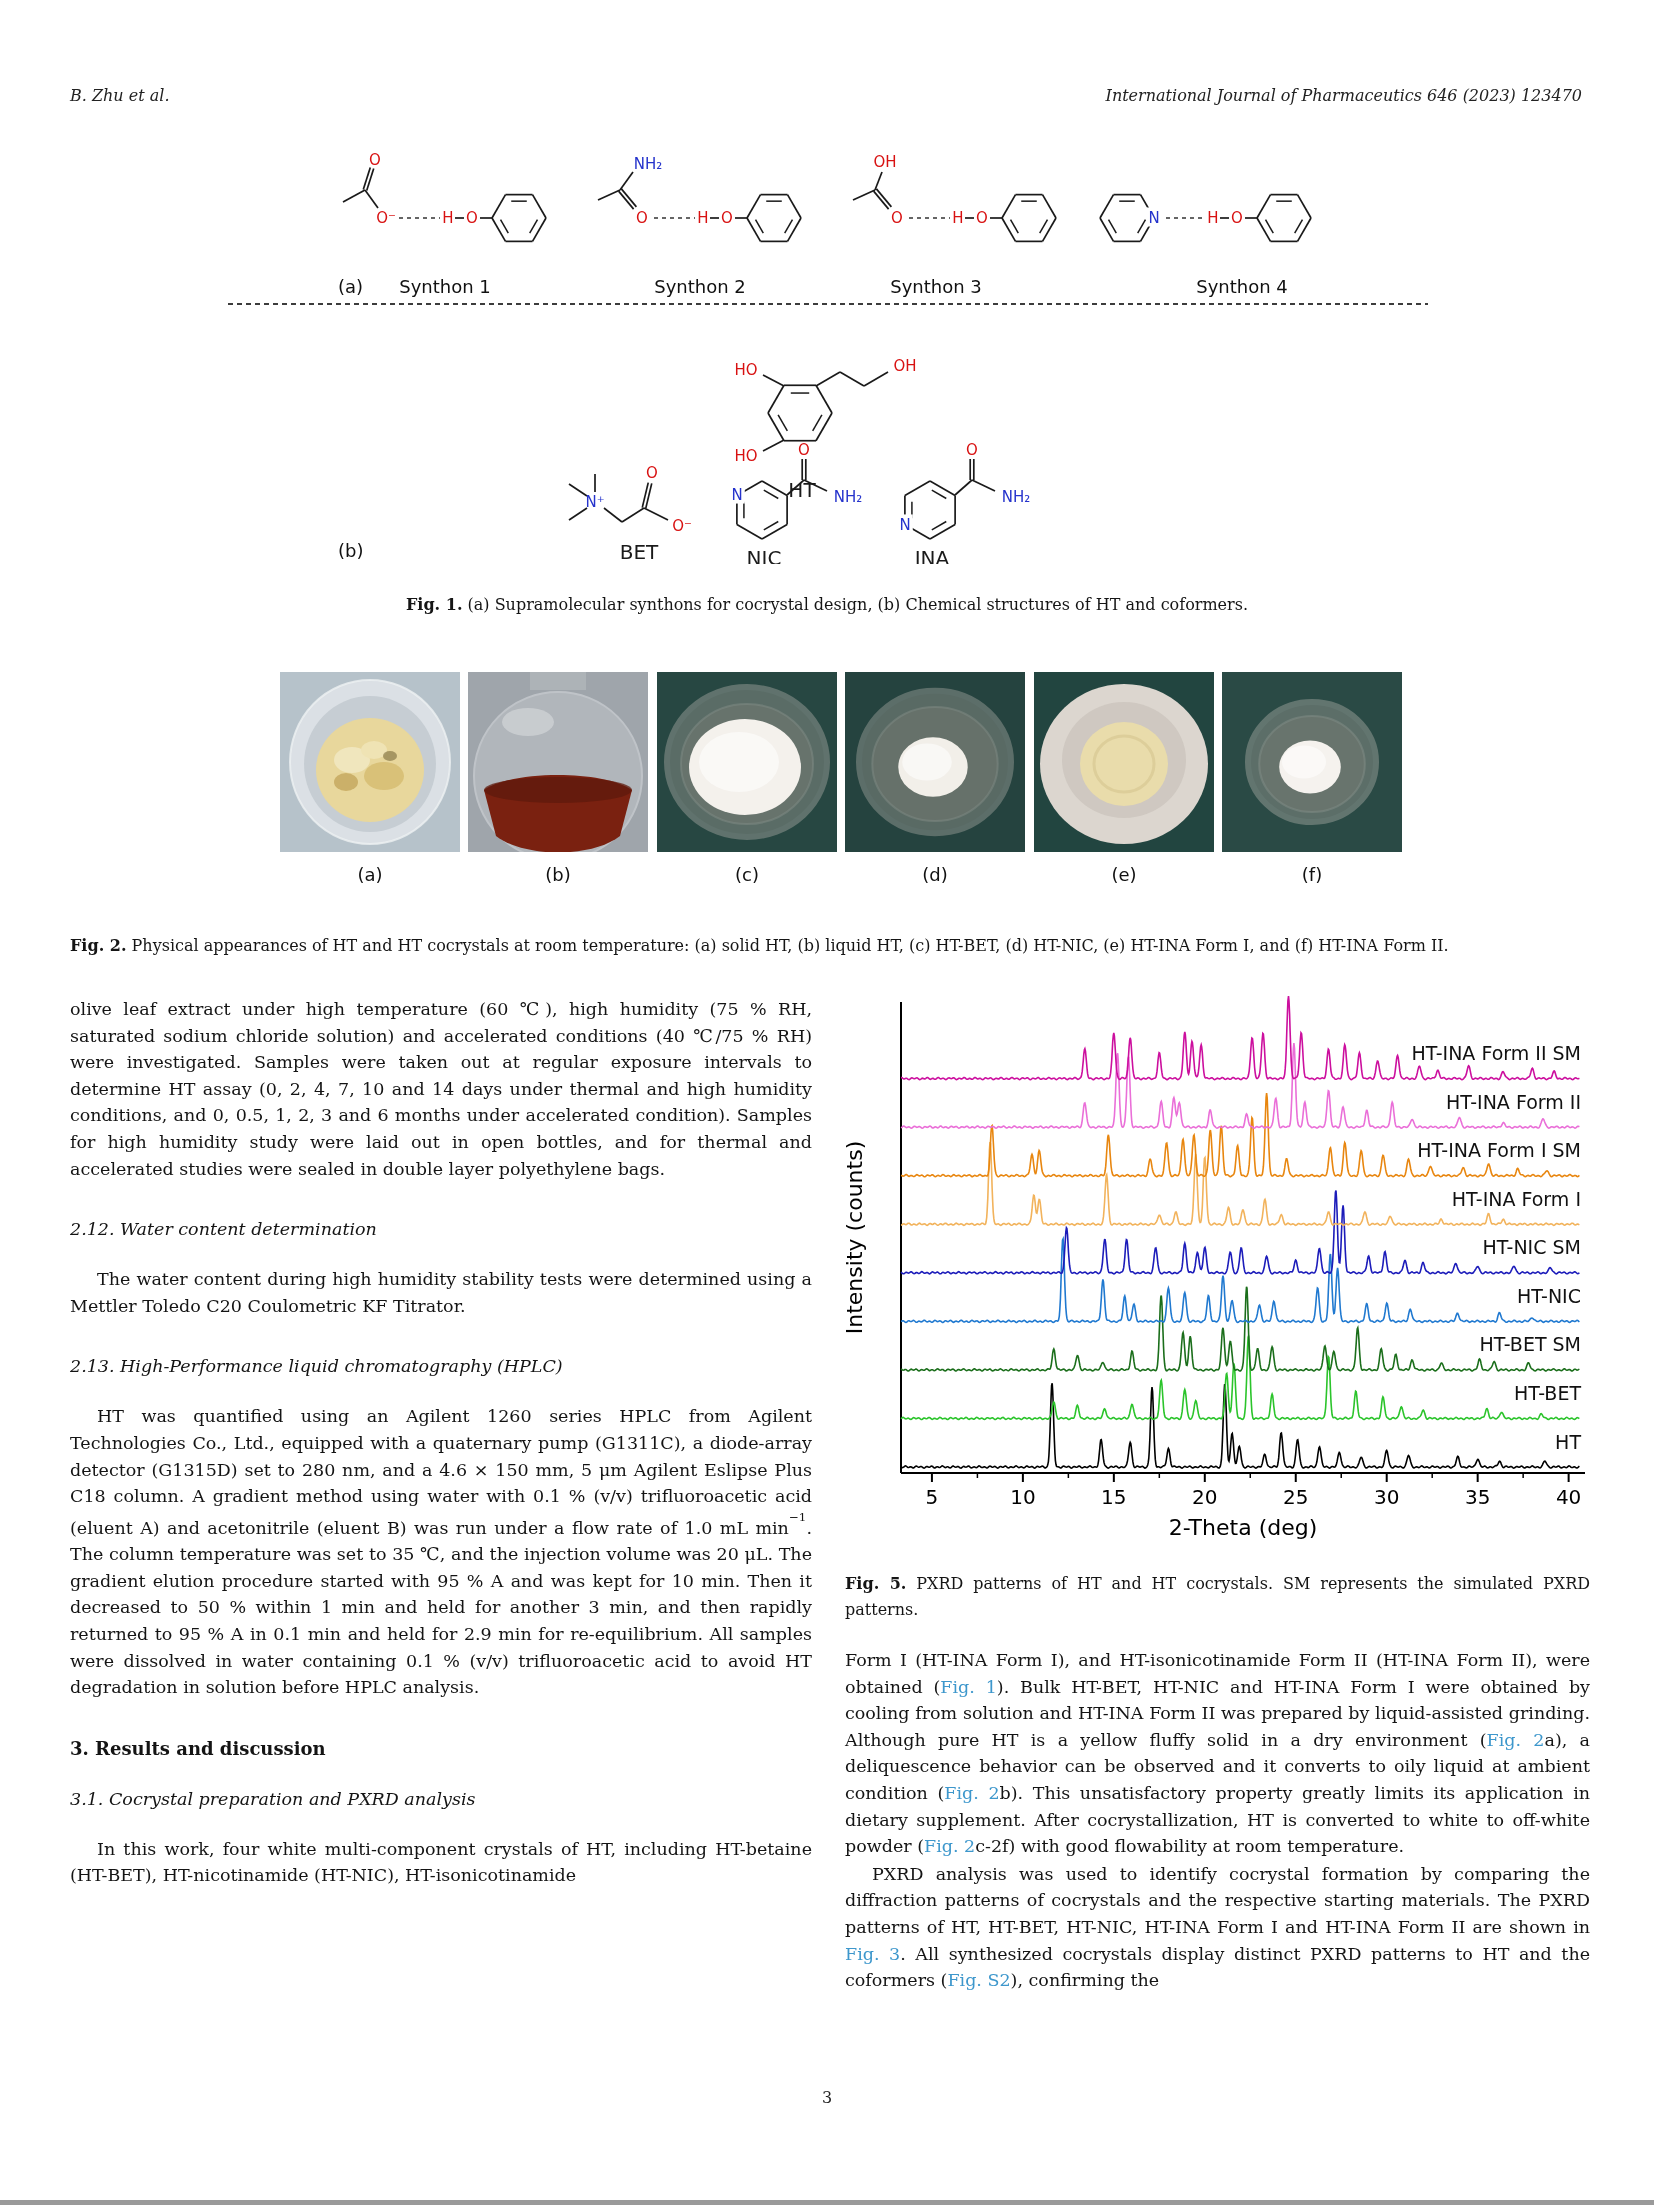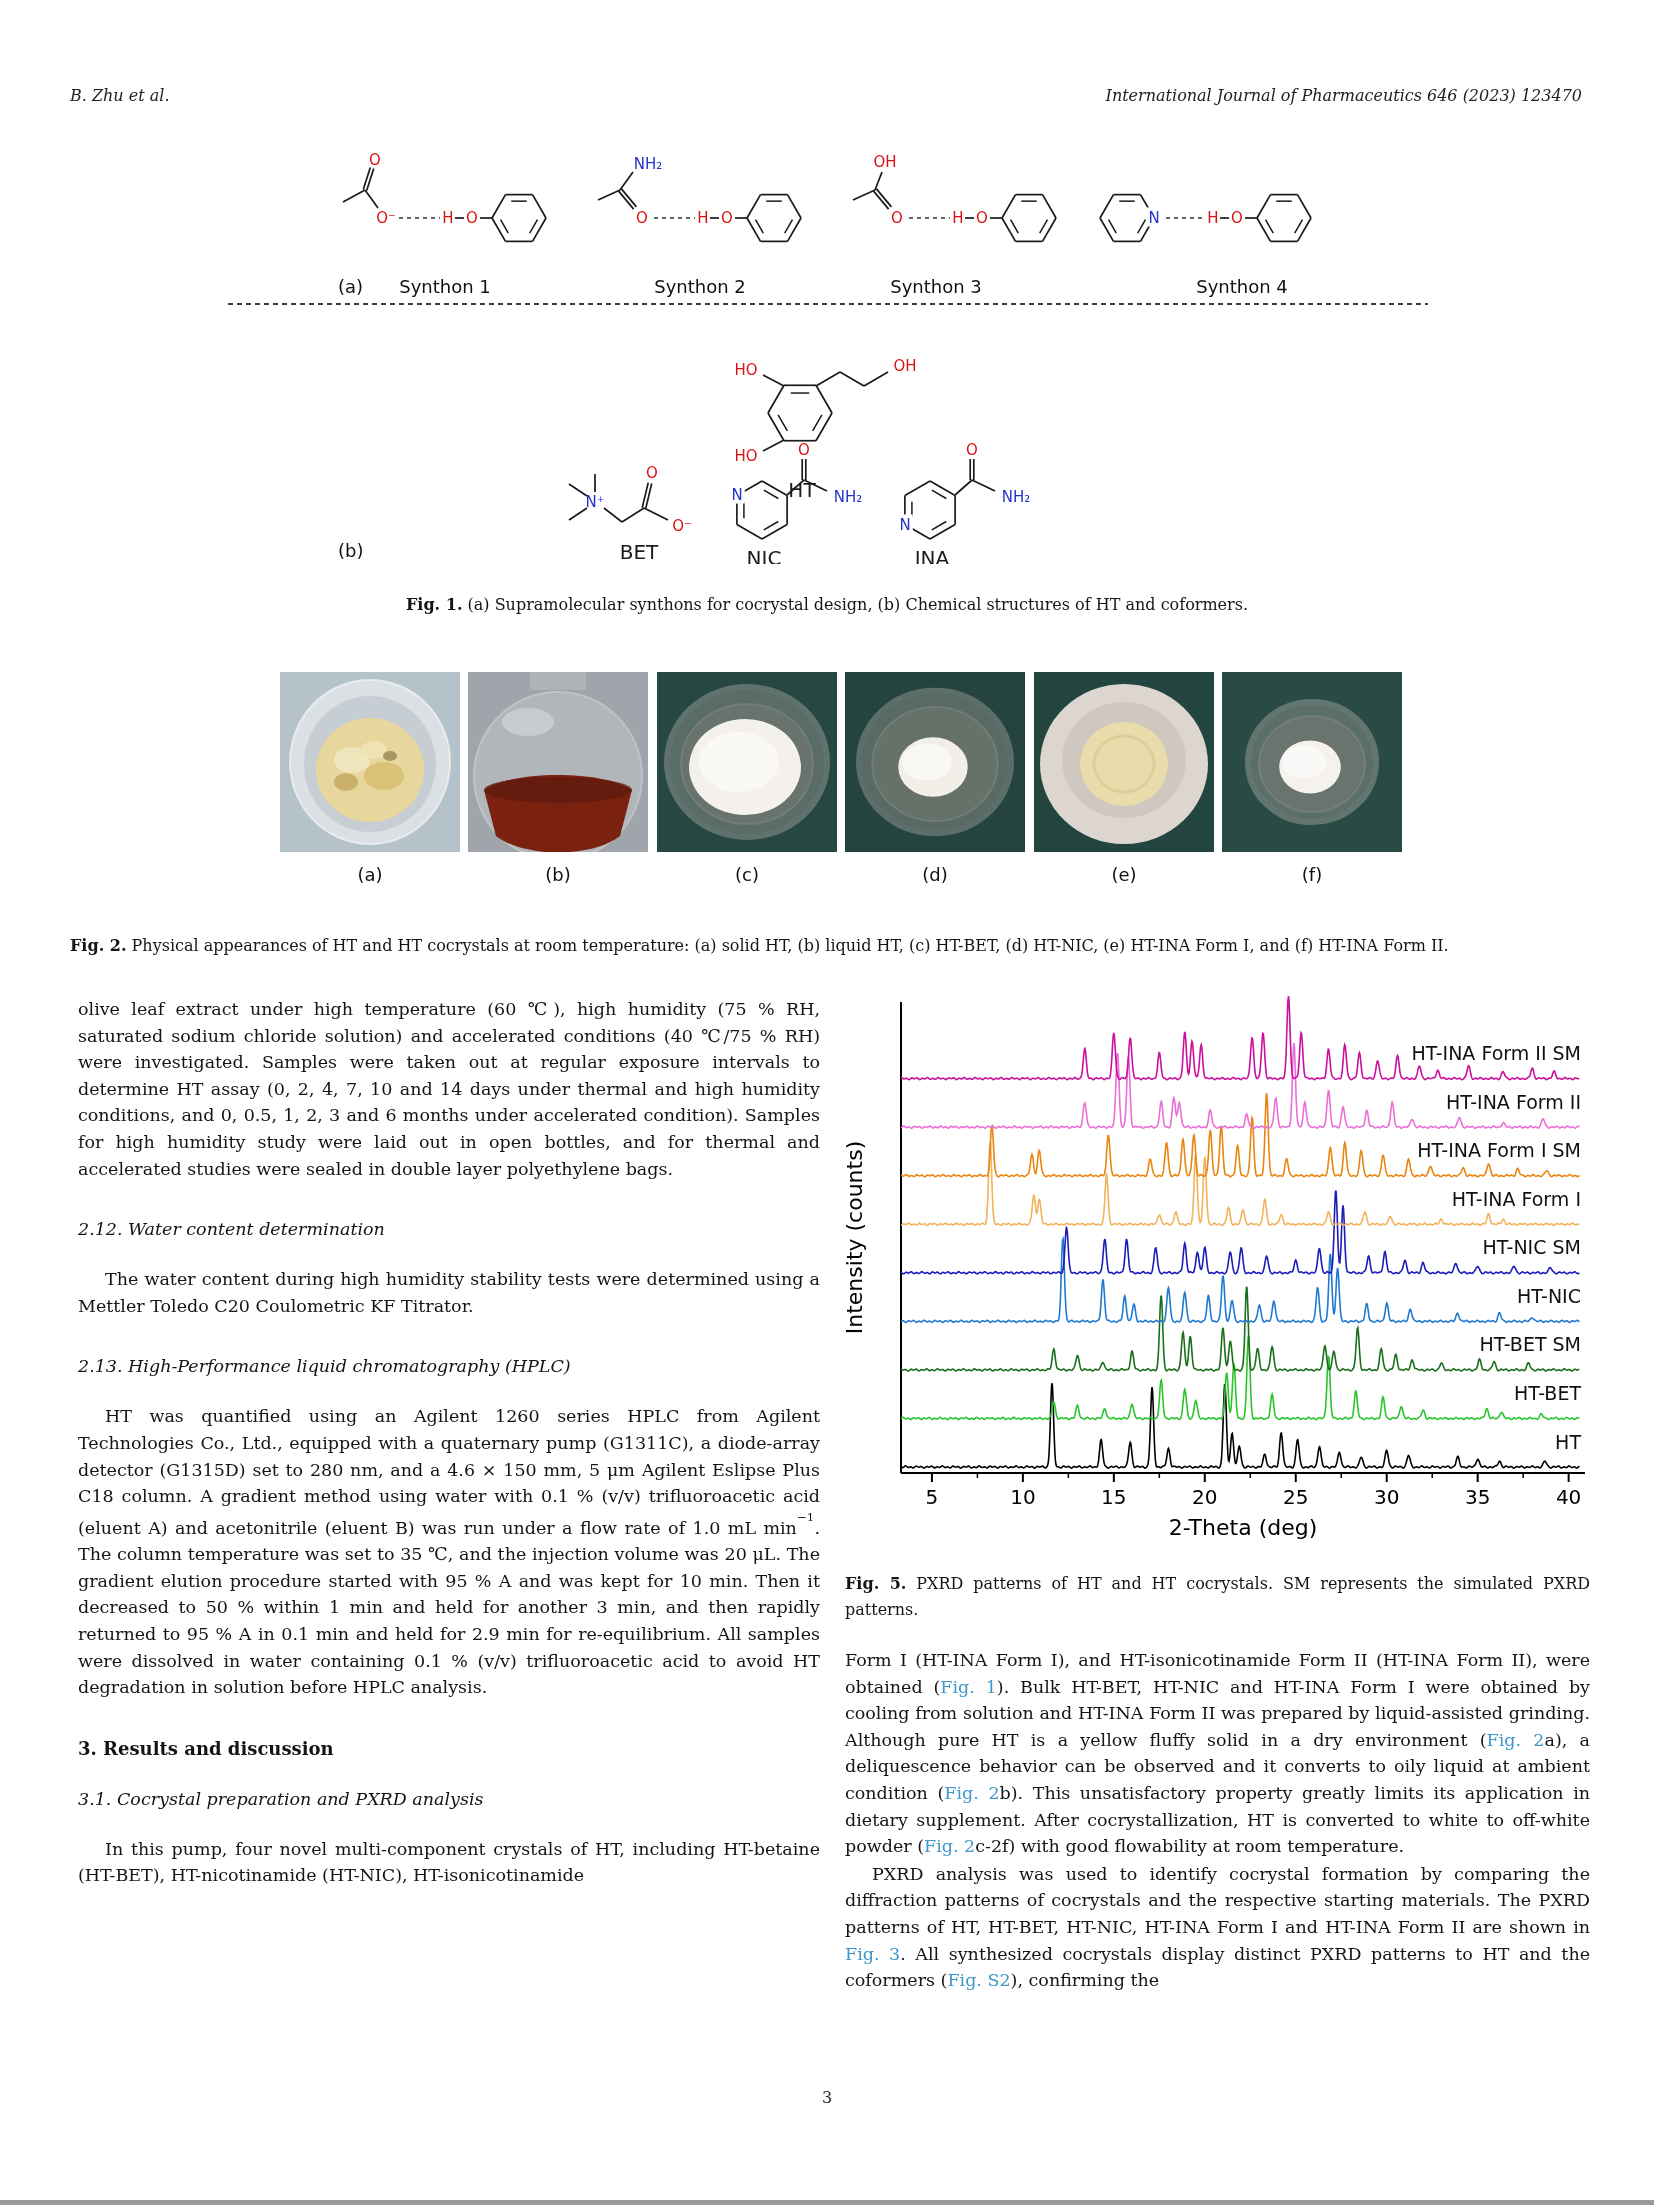--- a/index.html
+++ b/index.html
@@ -16,21 +16,21 @@
   #divider{position:absolute;left:228px;top:303px;width:1200px;height:2px;
            background:repeating-linear-gradient(90deg,#3c3c3c 0 5px,transparent 5px 9px);}
   .figcap{font-size:16px;line-height:26px;color:#151515;}
   .figcap b{font-weight:bold;}
   #cap1{position:absolute;left:0;top:592px;width:1654px;text-align:center;}
   #cap2{position:absolute;left:70px;top:906px;width:1514px;text-align:justify;margin-top:27px;}
   #photo-strip .photo{position:absolute;top:672px;width:180px;height:180px;}
   #photo-strip .photo svg{width:100%;height:100%;display:block;}
   #photo-strip .plabel{position:absolute;top:864px;width:180px;text-align:center;
        font-family:"DejaVu Sans","Liberation Sans",sans-serif;font-size:18px;color:#111;}
-  #colL{position:absolute;left:78px;top:996px;width:742px;}
+  #colL{position:absolute;left:70px;top:996px;width:742px;}
   #colR{position:absolute;left:845px;top:996px;width:745px;}
   .para{font-size:17.5px;line-height:26.6px;text-align:justify;margin:0;}
   .para.ind{text-indent:27px;}
   .para + .para{margin-top:1px;}
   .h1{font-weight:bold;font-size:18px;margin:37px 0 27px 0;}
   .h2{font-style:italic;font-size:17.5px;margin:37px 0 27px 0;}
   .h1 + .h2{margin-top:30px;}
   sup.s{font-size:68%;position:relative;top:-0.45em;}
   .link{color:#3d97cc;}
   #chart{display:block;}
@@ -313,21 +313,21 @@
   </section>
 
   <div id="colL">
       <p class="para"><span>olive leaf extract under high temperature (60 ℃), high humidity (75 % RH, saturated sodium chloride solution) and accelerated conditions (40 ℃/75 % RH) were investigated. Samples were taken out at regular exposure intervals to determine HT assay (0, 2, 4, 7, 10 and 14 days under thermal and high humidity conditions, and 0, 0.5, 1, 2, 3 and 6 months under accelerated condition). Samples for high humidity study were laid out in open bottles, and for thermal and accelerated studies were sealed in double layer polyethylene bags.</span></p>
       <div class="h2">2.12. Water content determination</div>
       <p class="para ind"><span>The water content during high humidity stability tests were determined using a Mettler Toledo C20 Coulometric KF Titrator.</span></p>
       <div class="h2">2.13. High-Performance liquid chromatography (HPLC)</div>
       <p class="para ind"><span>HT was quantified using an Agilent 1260 series HPLC from Agilent Technologies Co., Ltd., equipped with a quaternary pump (G1311C), a diode-array detector (G1315D) set to 280 nm, and a 4.6 × 150 mm, 5 μm Agilent Eslipse Plus C18 column. A gradient method using water with 0.1 % (v/v) trifluoroacetic acid (eluent A) and acetonitrile (eluent B) was run under a flow rate of 1.0 mL min</span><sup class="s">−1</sup><span>. The column temperature was set to 35 ℃, and the injection volume was 20 μL. The gradient elution procedure started with 95 % A and was kept for 10 min. Then it decreased to 50 % within 1 min and held for another 3 min, and then rapidly returned to 95 % A in 0.1 min and held for 2.9 min for re-equilibrium. All samples were dissolved in water containing 0.1 % (v/v) trifluoroacetic acid to avoid HT degradation in solution before HPLC analysis.</span></p>
       <div class="h1">3. Results and discussion</div>
       <div class="h2">3.1. Cocrystal preparation and PXRD analysis</div>
-      <p class="para ind"><span>In this pump, four novel multi-component crystals of HT, including HT-betaine (HT-BET), HT-nicotinamide (HT-NIC), HT-isonicotinamide</span></p>
+      <p class="para ind"><span>In this work, four white multi-component crystals of HT, including HT-betaine (HT-BET), HT-nicotinamide (HT-NIC), HT-isonicotinamide</span></p>
     </div>
 
   <div id="colR">
     <svg id="chart" width="745" height="557" viewBox="0 0 745 557">
         <line x1="56" y1="6" x2="56" y2="477" stroke="#000" stroke-width="2"></line>
         <line x1="56" y1="477" x2="740" y2="477" stroke="#000" stroke-width="2"></line>
         <line x1="86.92553191489361" y1="477" x2="86.92553191489361" y2="486" stroke="#000" stroke-width="2"></line>
         <text x="86.92553191489361" y="508" text-anchor="middle" font-family="&quot;DejaVu Sans&quot;,&quot;Liberation Sans&quot;,sans-serif" font-size="20" fill="#000">5</text>
         <line x1="177.88297872340425" y1="477" x2="177.88297872340425" y2="486" stroke="#000" stroke-width="2"></line>
         <text x="177.88297872340425" y="508" text-anchor="middle" font-family="&quot;DejaVu Sans&quot;,&quot;Liberation Sans&quot;,sans-serif" font-size="20" fill="#000">10</text>

